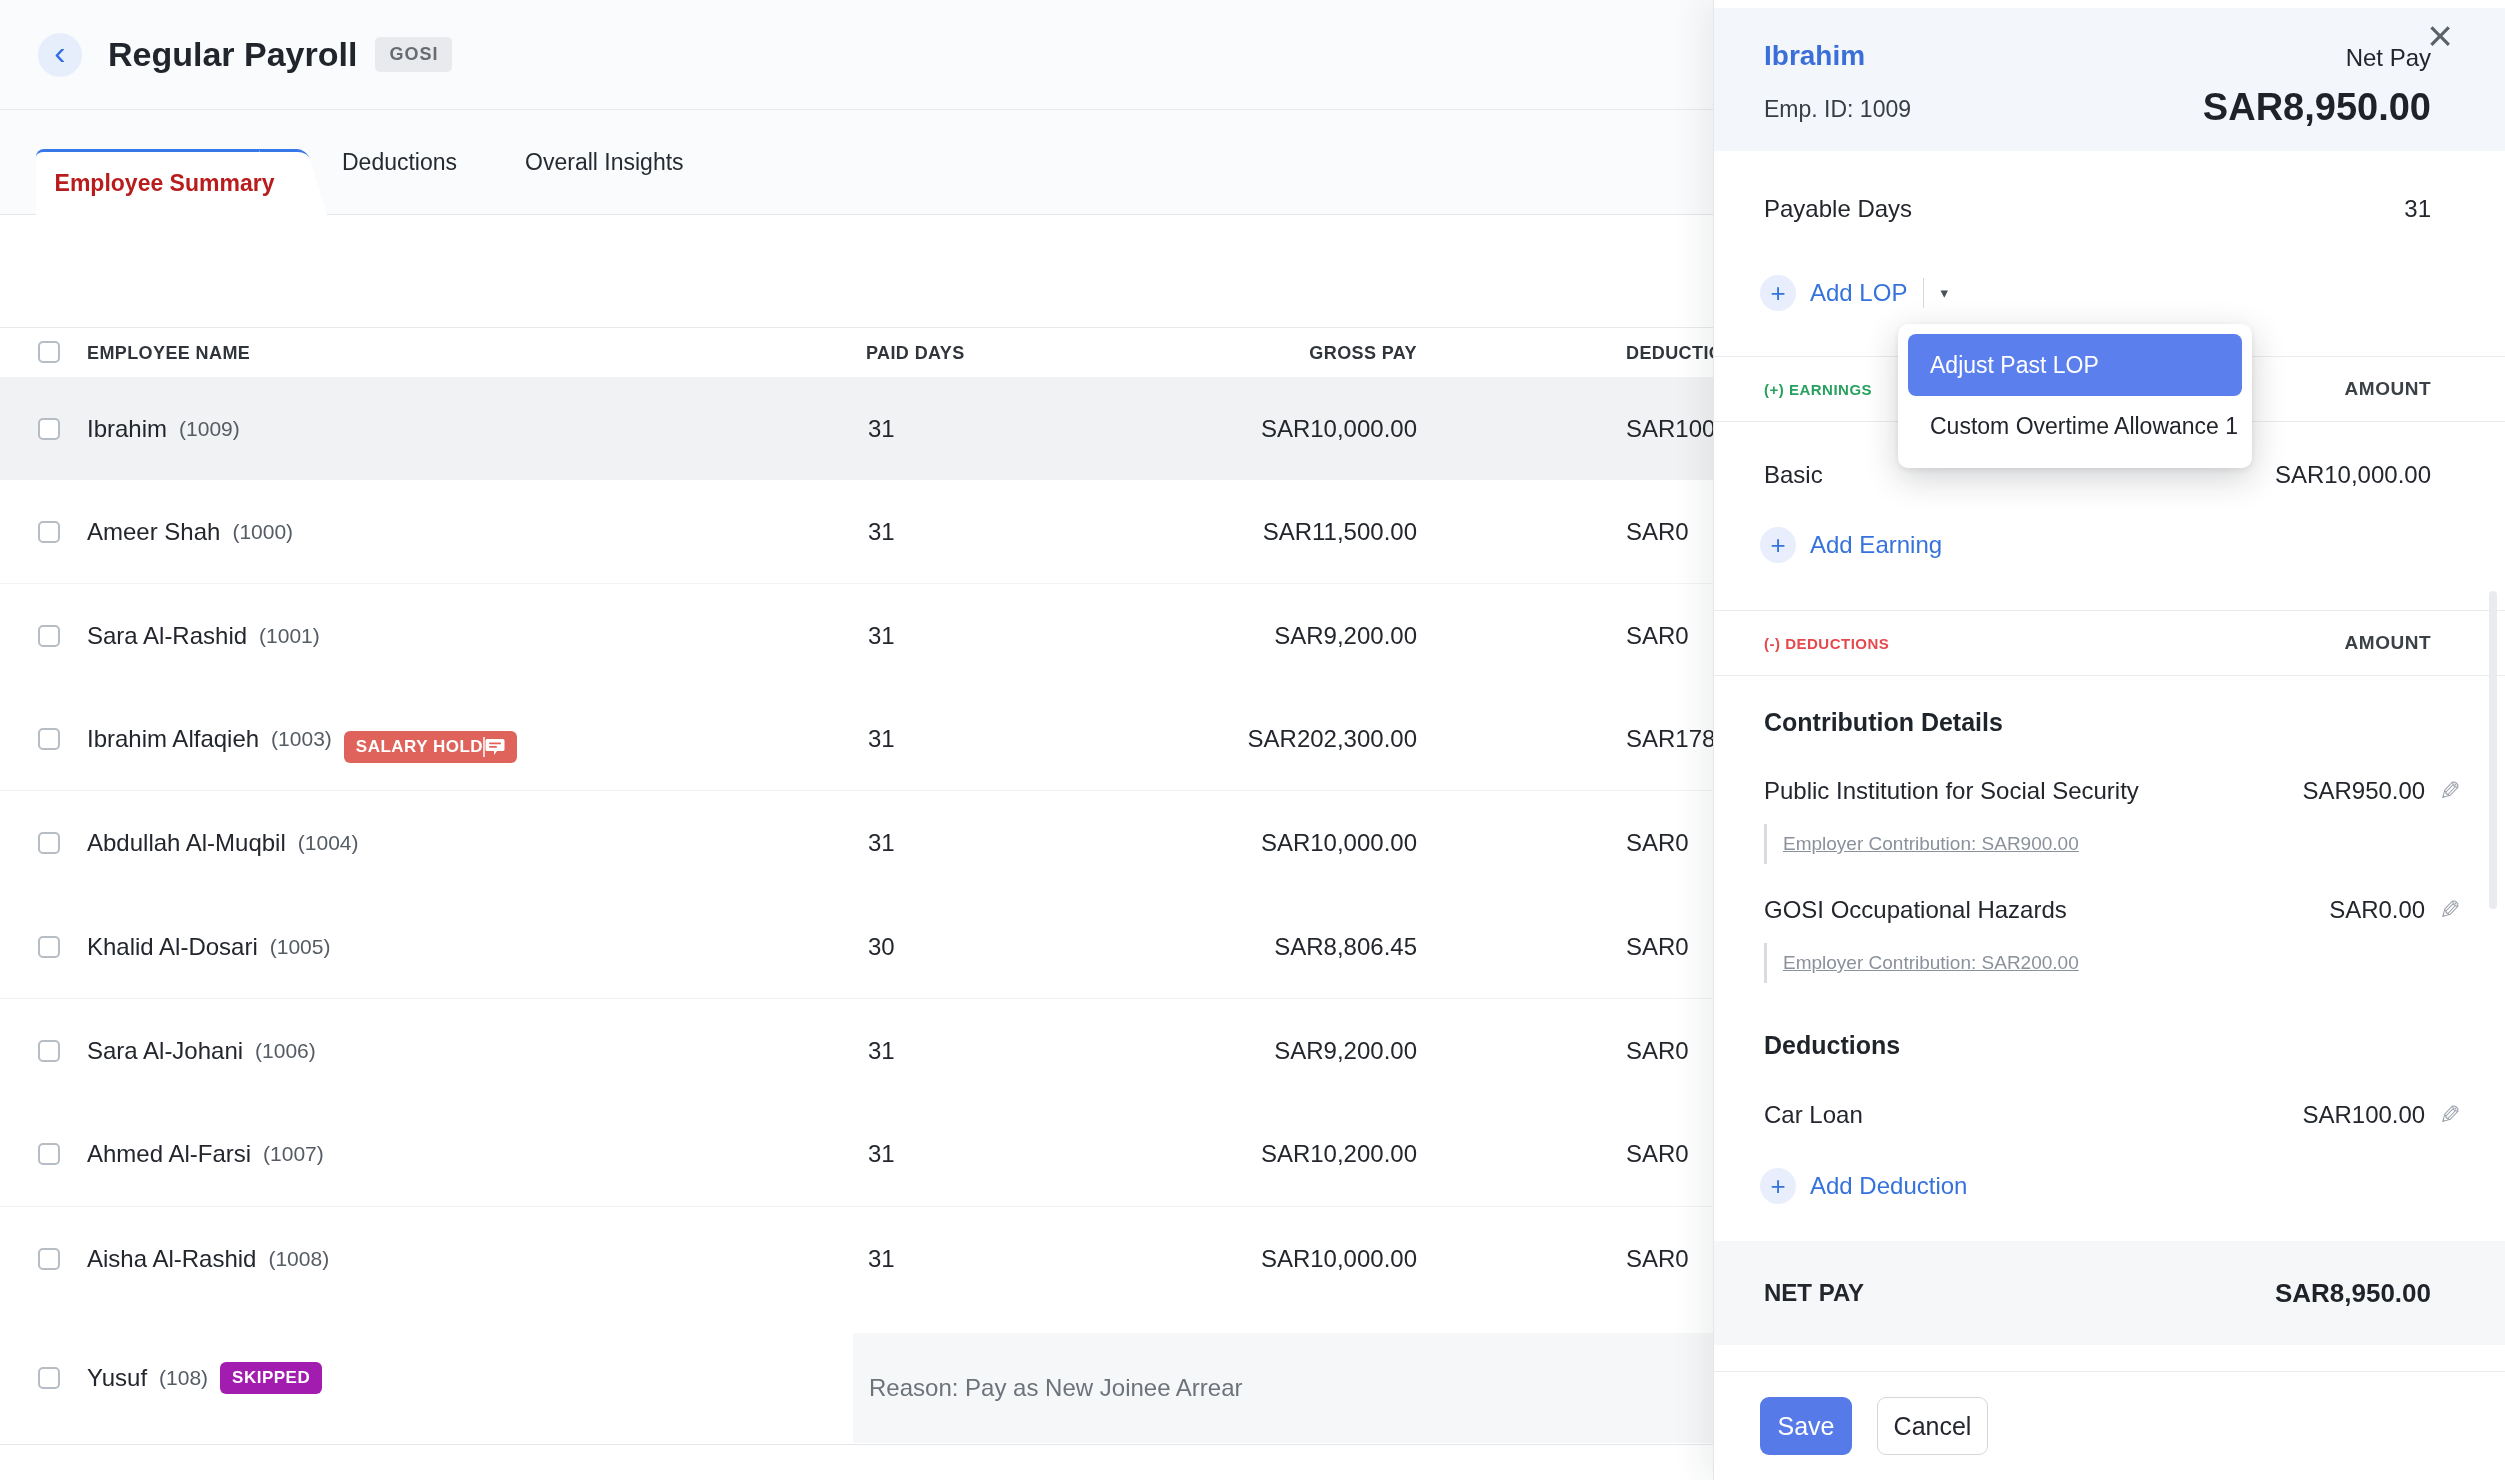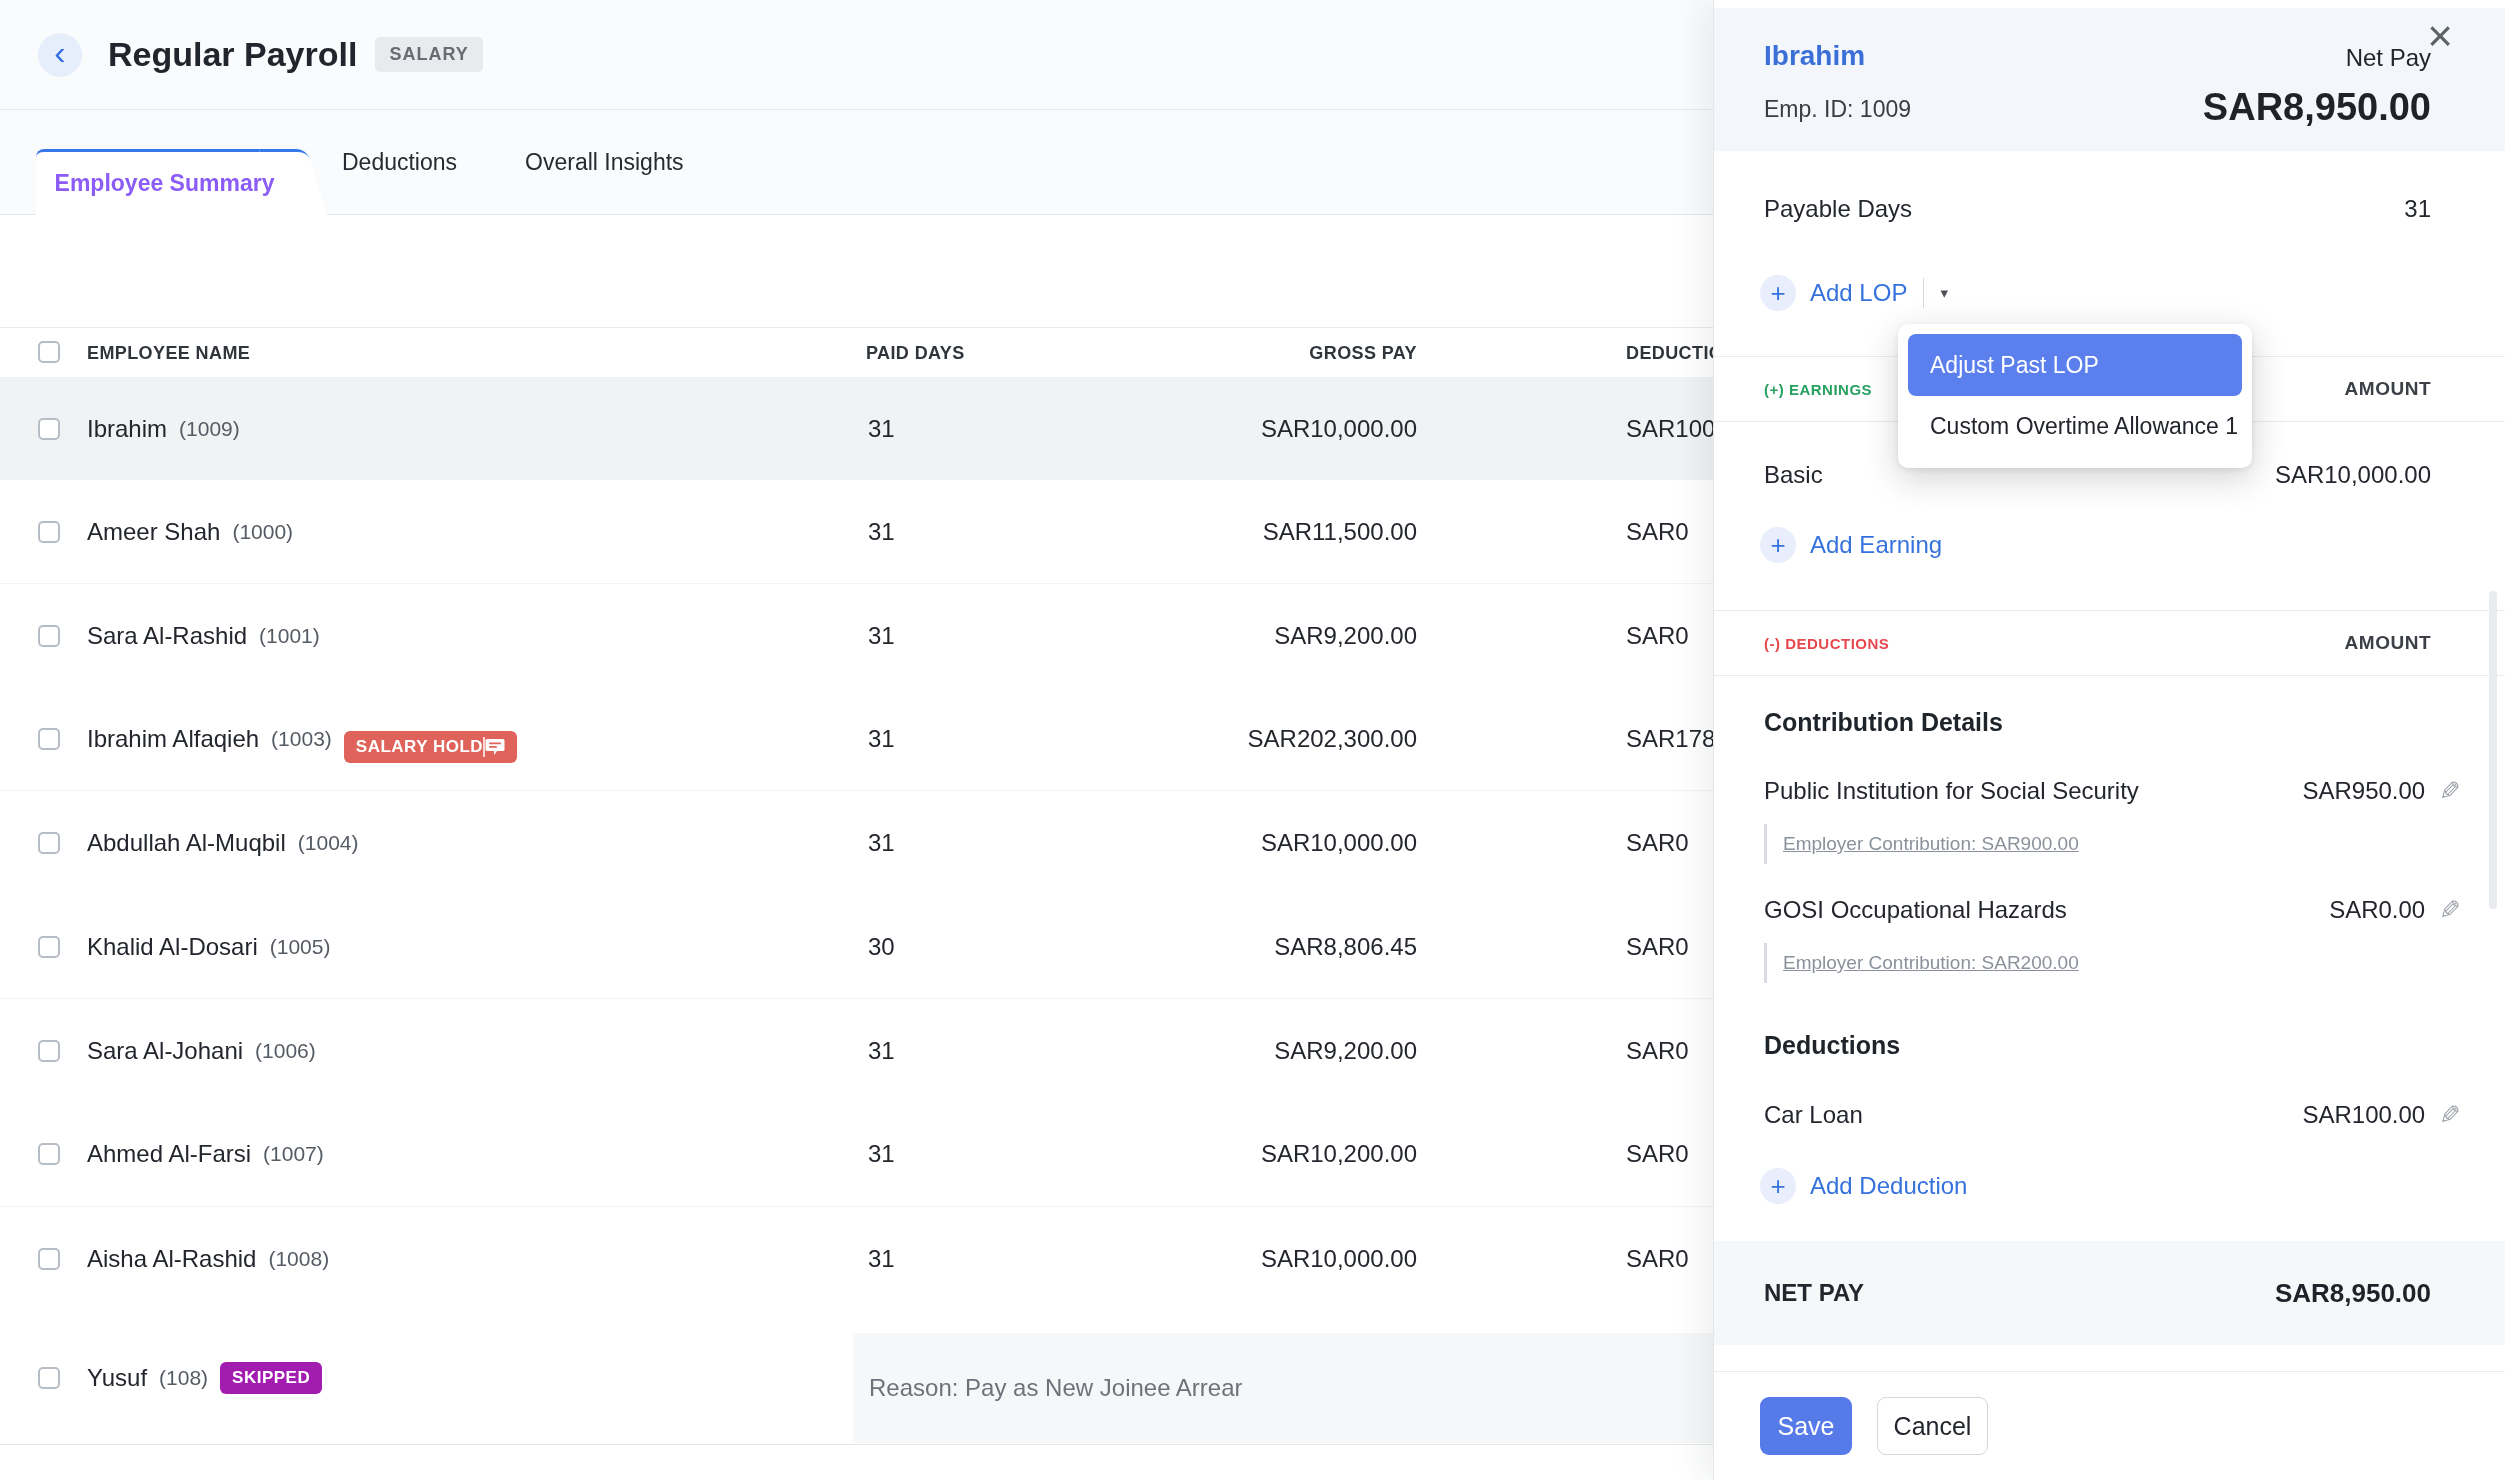--- a/index.html
+++ b/index.html
@@ -18,21 +18,21 @@
 
   
   .tabstrip{position:absolute;left:0;top:110px;width:2505px;height:104px;background:#fafbfd;
             border-bottom:1px solid #e3e6ea;z-index:2;}
   .tab-active{position:absolute;left:36px;bottom:-1px;height:63px;width:257px;background:#fff;
               border-top:3px solid #3678e8;border-radius:8px 0 0 0;
               display:flex;align-items:center;justify-content:center;cursor:pointer;z-index:2;}
   .tab-active:after{content:"";position:absolute;right:-24px;top:-3px;bottom:0;width:48px;
               background:#fff;border-top:3px solid #3678e8;transform:skewX(17deg);
               border-radius:0 10px 0 0;z-index:-1;}
-  .tab-active .tab-label{font-size:23px;font-weight:600;color:#8b5cf6;}
+  .tab-active .tab-label{font-size:23px;font-weight:600;color:#b91c1c;}
   .tabs-inactive{position:absolute;left:342px;top:0;height:104px;display:flex;align-items:center;gap:68px;}
   .tab{font-size:23px;color:#262b31;cursor:pointer;}
 
   
   .filters{position:absolute;left:0;top:215px;width:1713px;height:112px;background:#fff;z-index:1;}
   .scope{position:absolute;left:38px;top:254px;display:flex;align-items:center;gap:10px;cursor:pointer;}
   .scope-label{font-size:25px;font-weight:700;color:#1d2228;}
   .scope-caret{font-size:14px;color:#3c4248;margin-top:4px;}
   .search-box{position:absolute;left:390px;top:243px;width:314px;height:58px;border:1px solid #d9dce1;
               border-radius:10px;background:#fff;display:flex;align-items:center;padding:0 18px;box-sizing:border-box;}
@@ -127,21 +127,21 @@
 </head>
 <body>
 
 <div class="app">
 
   <div class="topbar">
     <div class="back-btn">
       <span>‹</span>
     </div>
     <div class="page-title">Regular Payroll</div>
-    <div class="draft-badge">SALARY</div>
+    <div class="draft-badge">GOSI</div>
   </div>
 
   <div class="tabstrip">
     <div class="tab-active">
       <span class="tab-label">Employee Summary</span>
     </div>
     <div class="tabs-inactive">
       <span class="tab">Deductions</span>
       <span class="tab">Overall Insights</span>
     </div>

